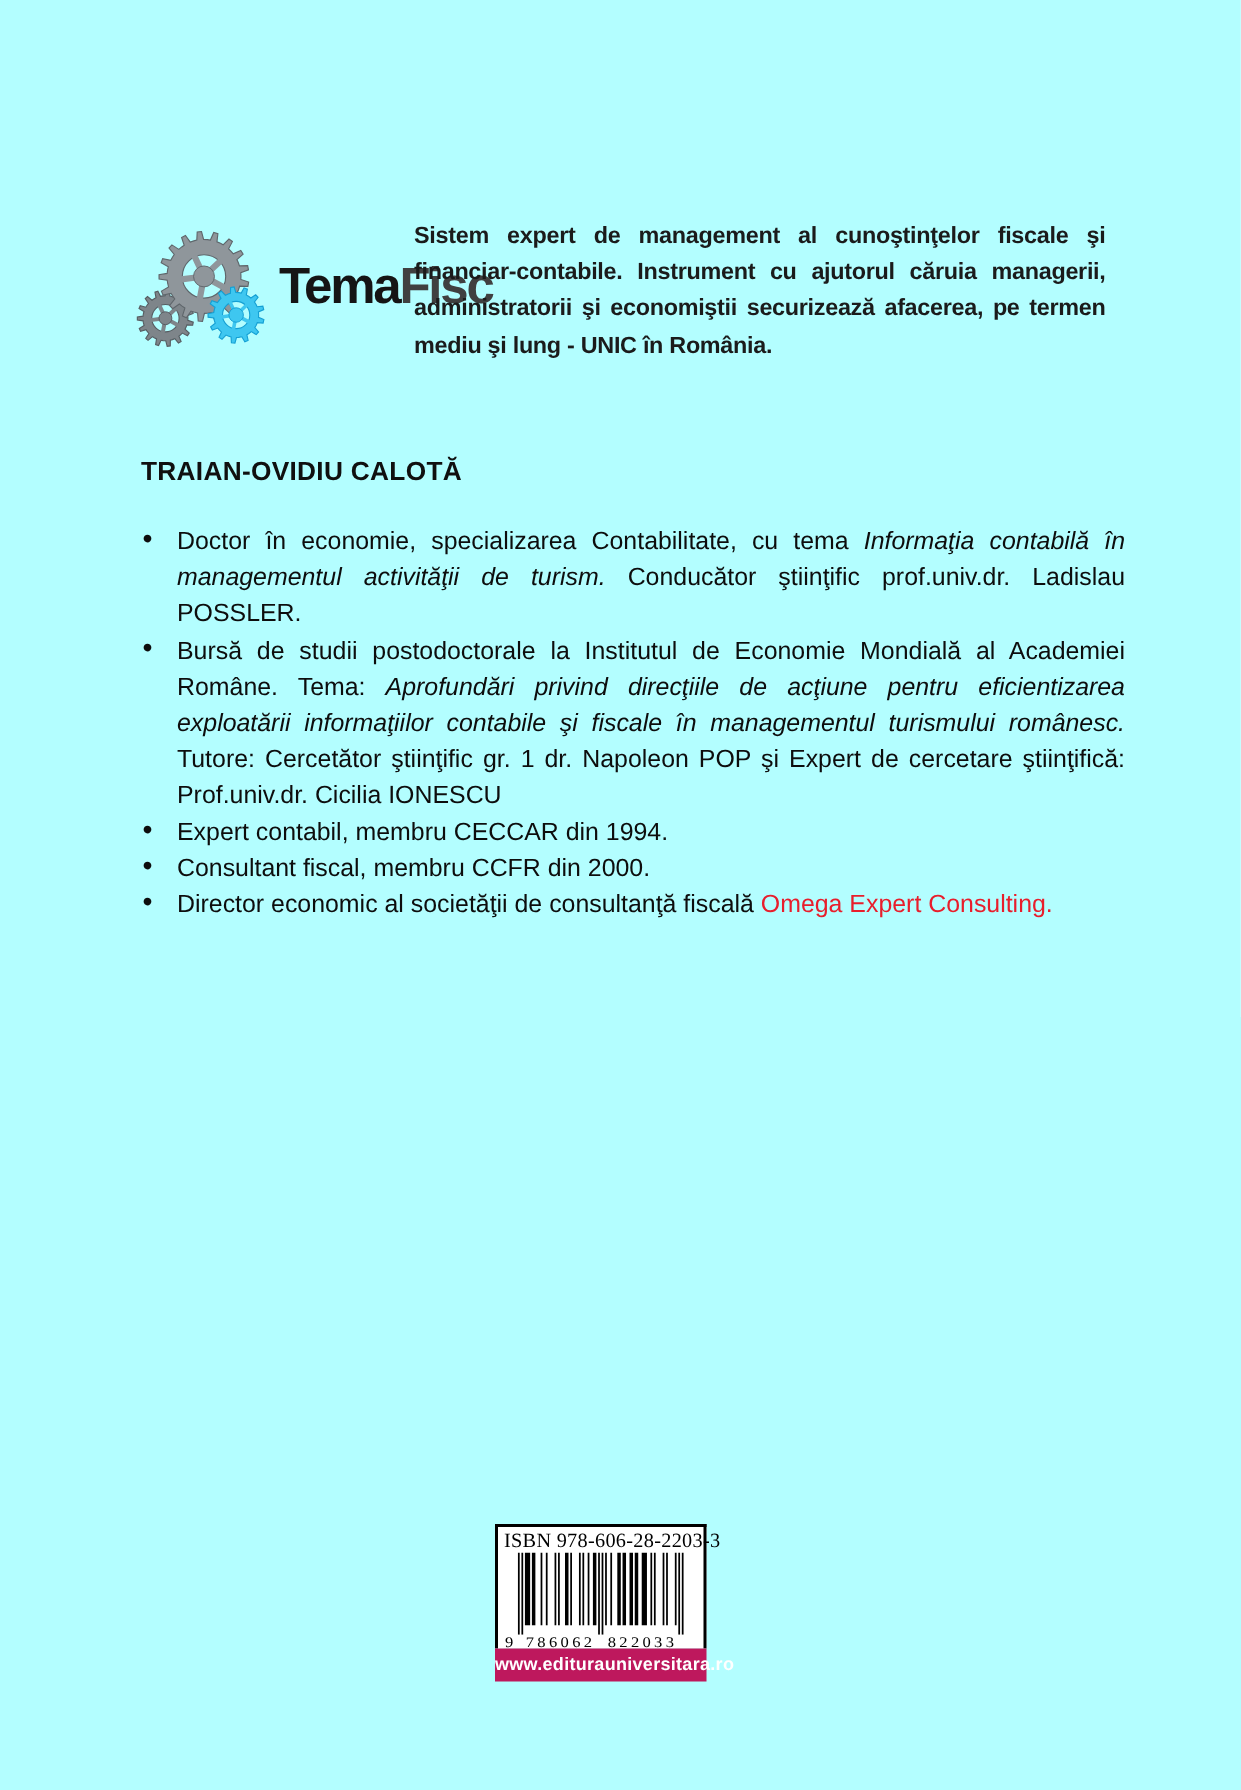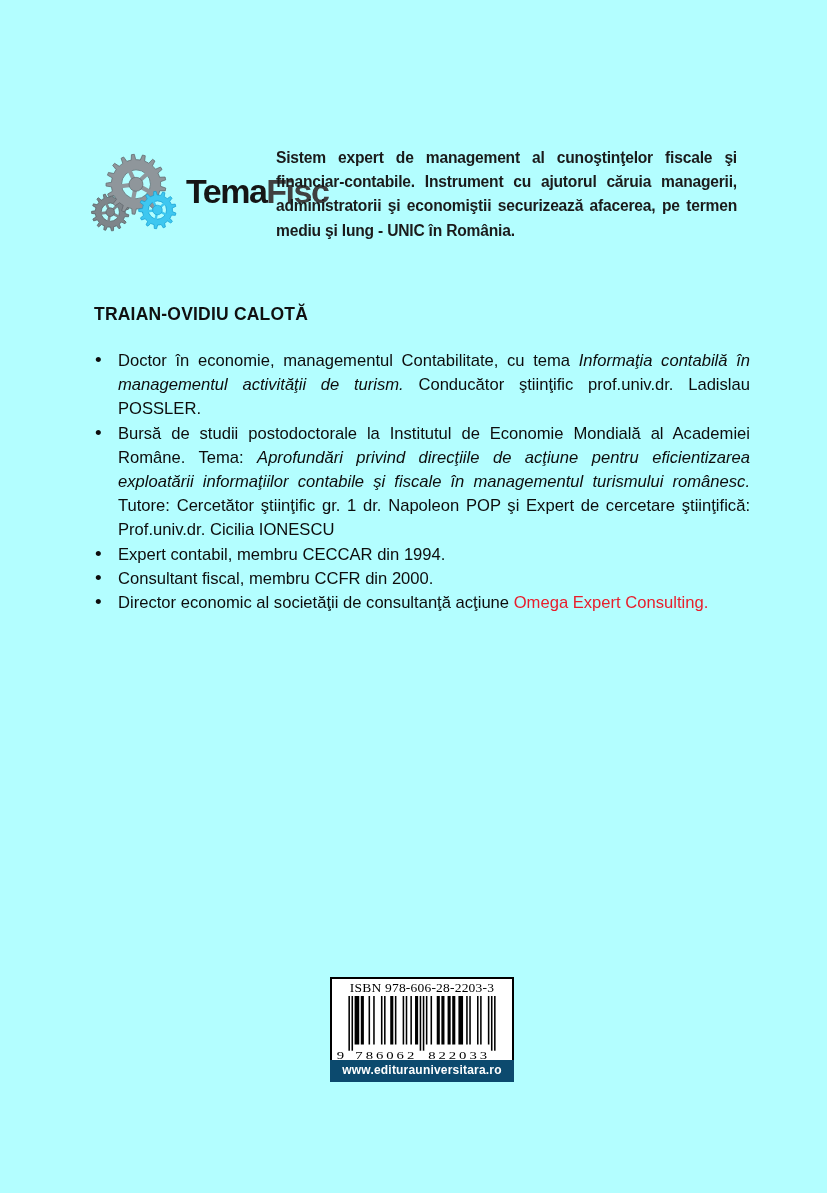--- a/index.html
+++ b/index.html
@@ -29,32 +29,32 @@
   .bio{
     position:absolute; left:94px; top:349px; width:656px;
     margin:0; padding:0; list-style:none;
     font-size:16.6px; line-height:24.2px; text-align:justify; color:#0d0d0d;
   }
   .bio li{position:relative; padding-left:24px; margin:0;}
   .bio li::before{content:"\2022"; position:absolute; left:1px; top:-1px; font-size:19px;}
   .seg-italic{font-style:italic;}
   .seg-red{color:#e81e2c;}
   
-  .barcode{position:absolute; left:330px; top:977px; width:184px;}
+  .barcode{position:absolute; left:330px; top:1016px; width:141px;}
   .barcode-white{
     background:#ffffff; border:2px solid #000; border-bottom:none;
     box-sizing:border-box; padding:1px 4px 0;
   }
   .isbn{
     font-family:"Liberation Serif",serif; font-size:13.5px; color:#000;
     text-align:center; white-space:nowrap; letter-spacing:0.2px;
   }
   #barcode-svg{display:block; width:100%; height:64px;}
   .strip{
-    background:#0c4a6e; color:#fff; text-align:center;
+    background:#be185d; color:#fff; text-align:center;
     font-size:12px; font-weight:bold; letter-spacing:0.2px;
     padding:3px 0 5px;
   }
 </style>
 </head>
 <body>
 
 <div class="page">
 
   <div class="logo">
@@ -88,25 +88,25 @@
         </g>
       </svg>
     <div class="logo-text"><span class="logo-info">Tema</span><span class="logo-fisc">Fisc</span></div>
   </div>
 
   <p class="intro">Sistem expert de management al cunoştinţelor fiscale şi financiar-contabile. Instrument cu ajutorul căruia managerii, administratorii şi economiştii securizează afacerea, pe termen mediu şi lung - UNIC în România.</p>
 
   <h1 class="author">TRAIAN-OVIDIU CALOTĂ</h1>
 
   <ul class="bio">
-      <li><span class="seg-normal">Doctor în economie, managementul Contabilitate, cu tema </span><span class="seg-italic">Informaţia contabilă în managementul activităţii de turism.</span><span class="seg-normal"> Conducător ştiinţific prof.univ.dr. Ladislau POSSLER.</span></li>
+      <li><span class="seg-normal">Doctor în economie, specializarea Contabilitate, cu tema </span><span class="seg-italic">Informaţia contabilă în managementul activităţii de turism.</span><span class="seg-normal"> Conducător ştiinţific prof.univ.dr. Ladislau POSSLER.</span></li>
       <li><span class="seg-normal">Bursă de studii postodoctorale la Institutul de Economie Mondială al Academiei Române. Tema: </span><span class="seg-italic">Aprofundări privind direcţiile de acţiune pentru eficientizarea exploatării informaţiilor contabile şi fiscale în managementul turismului românesc.</span><span class="seg-normal"> Tutore: Cercetător ştiinţific gr. 1 dr. Napoleon POP şi Expert de cercetare ştiinţifică: Prof.univ.dr. Cicilia IONESCU</span></li>
       <li><span class="seg-normal">Expert contabil, membru CECCAR din 1994.</span></li>
       <li><span class="seg-normal">Consultant fiscal, membru CCFR din 2000.</span></li>
-      <li><span class="seg-normal">Director economic al societăţii de consultanţă acţiune </span><span class="seg-red">Omega Expert Consulting.</span></li>
+      <li><span class="seg-normal">Director economic al societăţii de consultanţă fiscală </span><span class="seg-red">Omega Expert Consulting.</span></li>
     </ul>
 
   <div class="barcode">
     <div class="barcode-white">
       <div class="isbn">ISBN 978-606-28-2203-3</div>
       <svg id="barcode-svg" viewBox="-8 0 111 62" preserveAspectRatio="none">
           <rect x="0" y="0" width="1" height="53" fill="#000"></rect>
           <rect x="2" y="0" width="1" height="53" fill="#000"></rect>
           <rect x="4" y="0" width="3" height="47" fill="#000"></rect>
           <rect x="8" y="0" width="2" height="47" fill="#000"></rect>

